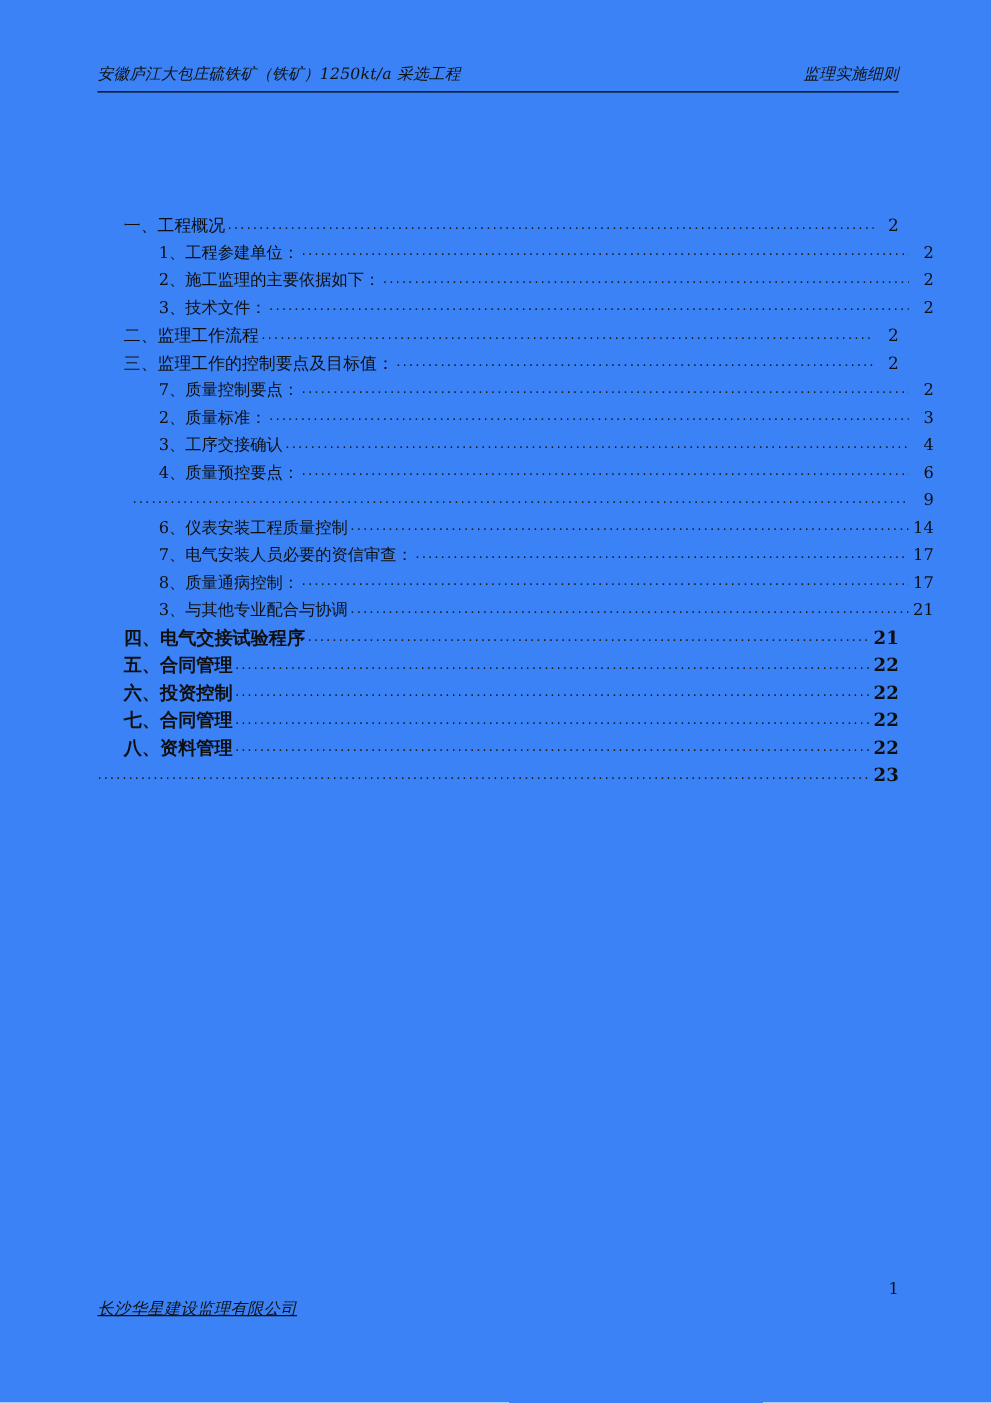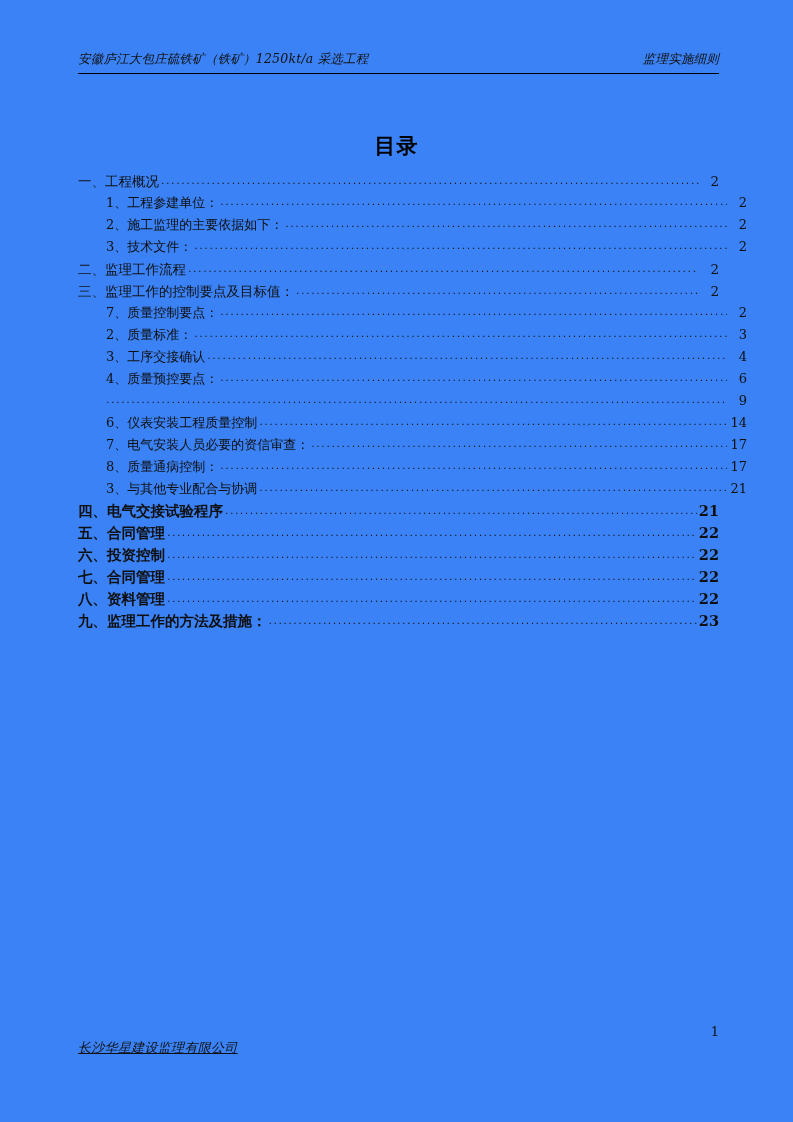--- a/index.html
+++ b/index.html
@@ -85,20 +85,21 @@
     padding-left: 28px;
     font-size: 13px;
   }
   .toc-row.bold {
     font-weight: bold;
     font-size: 14.5px;
   }
   .toc-label {
     flex: 0 0 auto;
     padding-right: 2px;
+    margin-left: 21px;
   }
   .toc-dots {
     flex: 1 1 auto;
     overflow: hidden;
     white-space: nowrap;
     font-family: "DejaVu Sans", "Liberation Sans", sans-serif;
     font-size: 11px;
     letter-spacing: 1.55px;
     color: #1a1a1a;
     position: relative;
@@ -146,21 +147,20 @@
 <body>
 
 <div class="page">
 
   <div class="header">
     <span class="header-left">安徽庐江大包庄硫铁矿（铁矿）1250kt/a 采选工程</span>
     <span class="header-right">监理实施细则</span>
   </div>
   <div class="header-rule"></div>
 
-  <div class="doc-title">目录</div>
 
   <div class="toc" id="toc-list">
       <div class="toc-row level-1">
         <span class="toc-label">一、工程概况</span>
         <span class="toc-dots">...............................................................................................................................................................</span>
         <span class="toc-page">2</span>
       </div>
       <div class="toc-row level-2">
         <span class="toc-label">1、工程参建单位：</span>
         <span class="toc-dots">...............................................................................................................................................................</span>
@@ -249,21 +249,20 @@
         <span class="toc-label">七、合同管理</span>
         <span class="toc-dots">...............................................................................................................................................................</span>
         <span class="toc-page">22</span>
       </div>
       <div class="toc-row level-1 bold">
         <span class="toc-label">八、资料管理</span>
         <span class="toc-dots">...............................................................................................................................................................</span>
         <span class="toc-page">22</span>
       </div>
       <div class="toc-row level-1 bold">
-        <span class="toc-label">九、监理工作的方法及措施：</span>
         <span class="toc-dots">...............................................................................................................................................................</span>
         <span class="toc-page">23</span>
       </div>
     </div>
 
   <div class="page-number">1</div>
 
   <div class="footer-company">长沙华星建设监理有限公司</div>
 
 </div>

